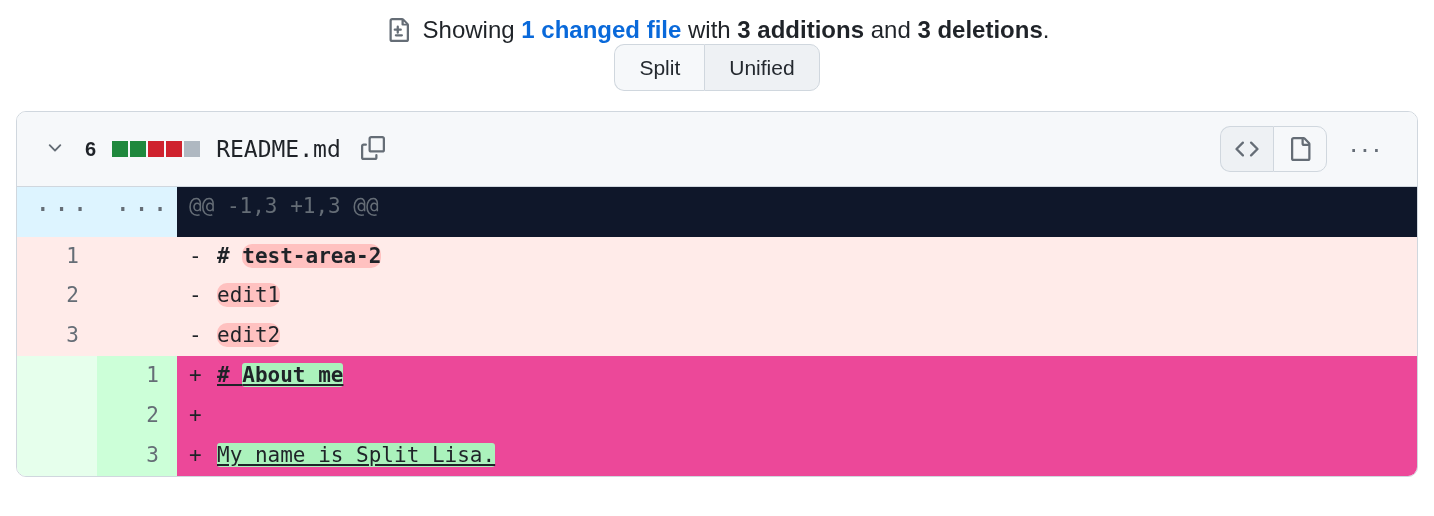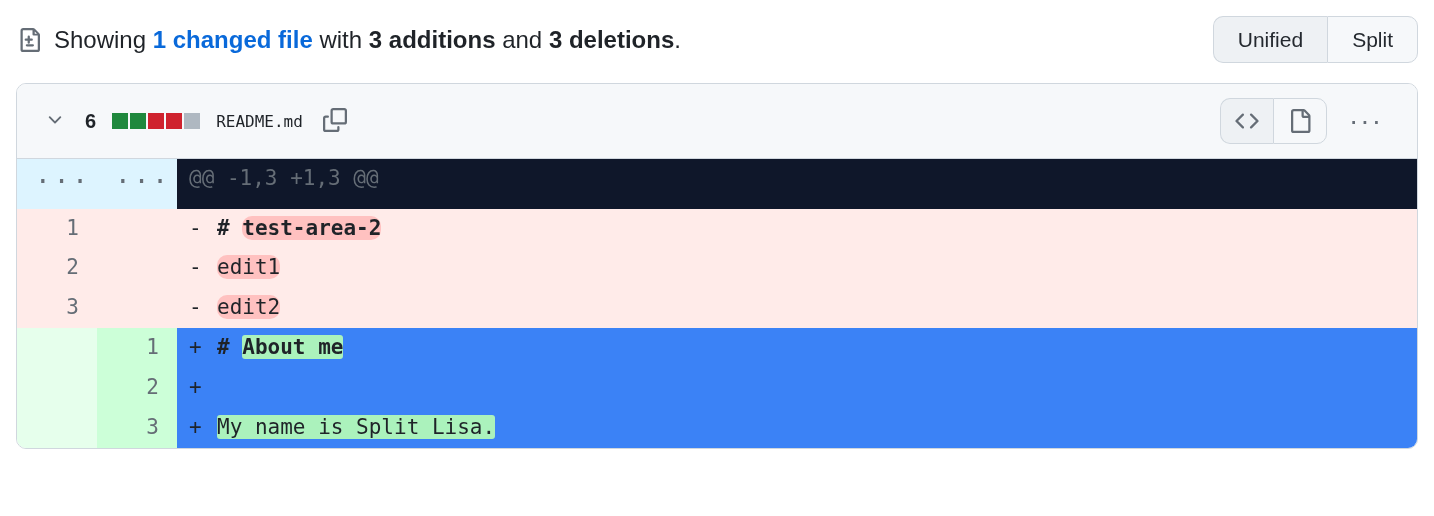--- a/index.html
+++ b/index.html
@@ -1,18 +1,18 @@
 <!DOCTYPE html>
 <html><head>
   <meta charset="utf-8">
   <style>
     * { box-sizing: border-box; margin: 0; padding: 0; }
     body { font-family: -apple-system, BlinkMacSystemFont, "Segoe UI", Helvetica, Arial, sans-serif; font-size: 14px; color: #1f2328; background: #fff; padding: 16px; width: 1434px; }
     
-    .toolbar { display: flex; align-items: center; justify-content: space-between; margin-bottom: 20px; }
+    .toolbar { display: flex; align-items: center; justify-content: flex-end; margin-bottom: 20px; flex-direction: column; }
     .toolbar-left { display: flex; align-items: center; gap: 14px; font-size: 24px; }
     .diff-icon { width: 24px; height: 24px; fill: #656d76; flex-shrink: 0; }
     .summary-text { color: #1f2328; }
     .summary-link { color: #0969da; font-weight: 600; text-decoration: none; }
     .summary-bold { font-weight: 600; }
     
     .btn-group { display: flex; }
     .btn { border: 1px solid #d0d7de; background: #f6f8fa; color: #24292f; padding: 10px 24px; font-size: 21px; font-weight: 500; cursor: pointer; display: inline-flex; align-items: center; justify-content: center; gap: 6px; line-height: 1.2; }
     .btn-group .btn:first-child { border-radius: 10px 0 0 10px; border-right: 0; }
     .btn-group .btn:last-child { border-radius: 0 10px 10px 0; }
@@ -22,41 +22,41 @@
     .file-header { display: flex; align-items: center; justify-content: space-between; padding: 14px 24px; background: #f6f8fa; border-bottom: 1px solid #d0d7de; }
     .file-header-left { display: flex; align-items: center; gap: 16px; }
     .chevron-btn { background: none; border: none; cursor: pointer; padding: 4px; color: #656d76; }
     .chevron-icon { width: 20px; height: 20px; fill: currentColor; }
     .diffstat-count { font-weight: 600; font-size: 20px; color: #1f2328; }
     .diffstat-bar { display: flex; gap: 2px; }
     .diffstat-bar span { width: 16px; height: 16px; display: inline-block; }
     .diffstat-bar .add { background: #1f883d; }
     .diffstat-bar .del { background: #cf222e; }
     .diffstat-bar .neutral { background: #afb8c1; }
-    .filename { font-family: ui-monospace, SFMono-Regular, "SF Mono", Menlo, Consolas, monospace; font-size: 16px; color: #1f2328; }
+    .filename { font-family: ui-monospace, SFMono-Regular, "SF Mono", Menlo, Consolas, monospace; font-size: 23px; color: #1f2328; }
     .copy-btn { background: none; border: none; cursor: pointer; padding: 4px; color: #656d76; }
     .copy-icon { width: 24px; height: 24px; fill: currentColor; }
     .file-header-right { display: flex; align-items: center; gap: 12px; }
     .icon-btn-group { display: flex; }
     .icon-btn { border: 1px solid #d0d7de; background: #f6f8fa; cursor: pointer; padding: 10px 14px; display: inline-flex; align-items: center; justify-content: center; color: #656d76; }
     .icon-btn.selected { background: #eef1f4; }
     .icon-btn-group .icon-btn:first-child { border-radius: 10px 0 0 10px; border-right: 0; }
     .icon-btn-group .icon-btn:last-child { border-radius: 0 10px 10px 0; }
     .icon-btn svg { width: 24px; height: 24px; fill: currentColor; }
     .kebab-btn { background: none; border: none; cursor: pointer; padding: 8px 10px; color: #656d76; font-size: 28px; line-height: 1; letter-spacing: 2px; }
     
     .diff-table { width: 100%; border-collapse: collapse; font-family: ui-monospace, SFMono-Regular, "SF Mono", Menlo, Consolas, monospace; font-size: 21px; line-height: 1.9; table-layout: fixed; }
     .diff-table td { vertical-align: top; white-space: pre; }
     .num-cell { width: 80px; text-align: right; padding: 0 18px; color: #656d76; user-select: none; }
     .hunk-row .num-cell { background: #ddf4ff; color: #656d76; }
     .hunk-row .code-cell { background: #0f172a; color: #656d76; padding-left: 12px; }
     .del-row .num-cell { background: #ffebe9; }
     .del-row .code-cell { background: #ffebe9; }
     .add-row .num-cell { background: #ccffd8; }
-    .add-row .code-cell { background: #3b82f6; }
+    .add-row .code-cell { background: #ec4899; text-decoration: underline; }
     .code-cell { padding-left: 12px; }
     .marker { display: inline-block; width: 28px; color: #1f2328; }
     .del-mark { background: #ff818266; border-radius: 10px; }
     .add-mark { background: #abf2bc; border-radius: 3px; }
     .bold-code { font-weight: 700; }
     .ellipsis { font-size: 26px; letter-spacing: 3px; position: relative; top: -2px;}
     
     .add-row .num-cell.new-num { background: #ccffd8; }
     .add-row .num-cell.old-num { background: #e6ffec; }
     .del-row .num-cell.new-num { background: #ffebe9; }
@@ -67,22 +67,22 @@
 <div class="toolbar">
   <div class="toolbar-left">
     <svg class="diff-icon" viewBox="0 0 16 16">
         <path d="M3 1.75C3 .784 3.784 0 4.75 0h6.586c.464 0 .909.184 1.237.513l2.914 2.914c.329.328.513.773.513 1.237v9.586A1.75 1.75 0 0 1 14.25 16h-9.5A1.75 1.75 0 0 1 3 14.25Zm1.75-.25a.25.25 0 0 0-.25.25v12.5c0 .138.112.25.25.25h9.5a.25.25 0 0 0 .25-.25V5h-2.75A.75.75 0 0 1 11 4.25V1.5Zm7.75.75v1.5h1.5ZM8.5 5a.75.75 0 0 1 .75.75V7H10.5a.75.75 0 0 1 0 1.5H9.25v1.25a.75.75 0 0 1-1.5 0V8.5H6.5A.75.75 0 0 1 6.5 7h1.25V5.75A.75.75 0 0 1 8.5 5Zm-2 6.5a.75.75 0 0 1 .75-.75h4a.75.75 0 0 1 0 1.5h-4a.75.75 0 0 1-.75-.75Z"></path>
       </svg>
     <span class="summary-text">
       <span>Showing </span><a href="#" class="summary-link">1 changed file</a><span> with </span><span class="summary-bold">3 additions</span><span> and </span><span class="summary-bold">3 deletions</span><span>.</span>
     </span>
   </div>
   <div class="btn-group">
+    <button class="btn">Split</button>
     <button class="btn selected">Unified</button>
-    <button class="btn">Split</button>
   </div>
 </div>
 
 <div class="file">
   <div class="file-header">
     <div class="file-header-left">
       <button class="chevron-btn">
         <svg class="chevron-icon" viewBox="0 0 16 16">
             <path d="M12.78 5.22a.749.749 0 0 1 0 1.06l-4.25 4.25a.749.749 0 0 1-1.06 0L3.22 6.28a.749.749 0 1 1 1.06-1.06L8 8.94l3.72-3.72a.749.749 0 0 1 1.06 0Z"></path>
           </svg>

